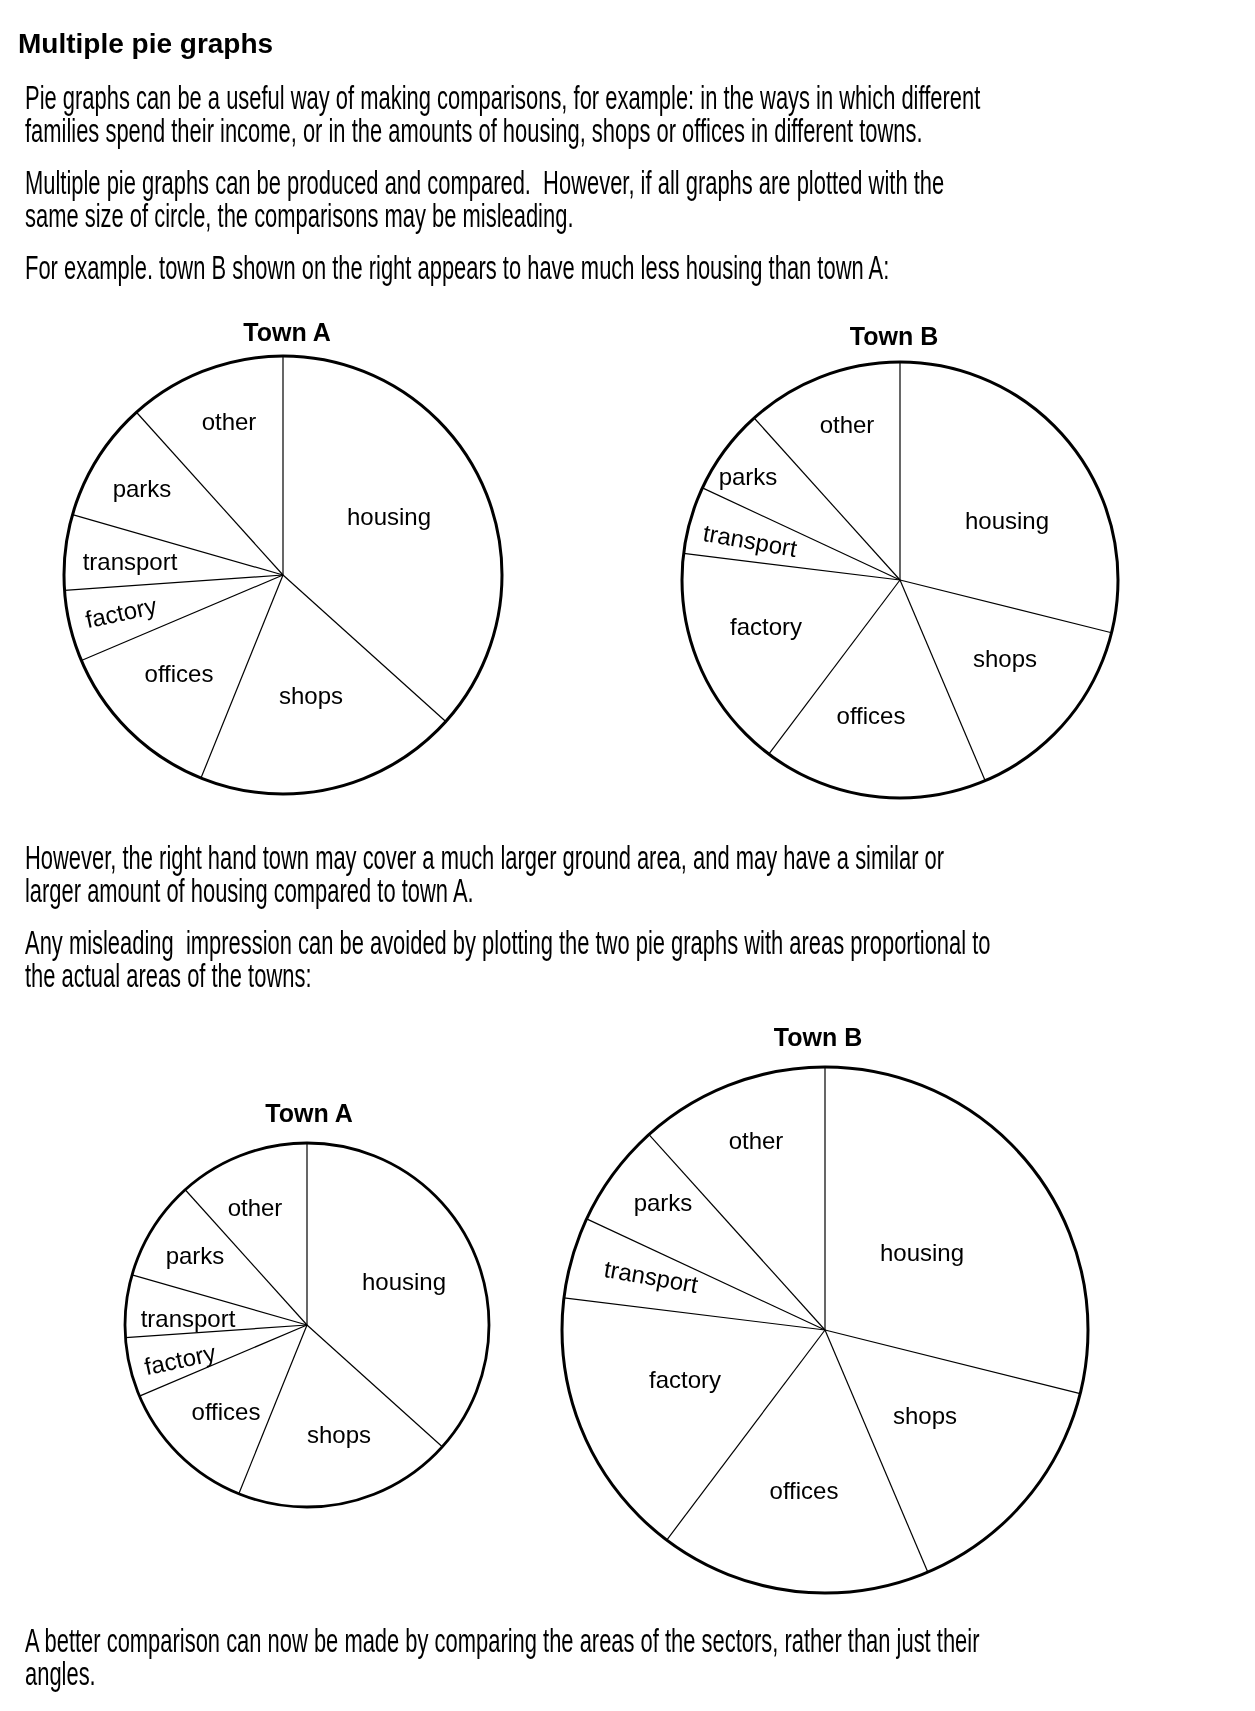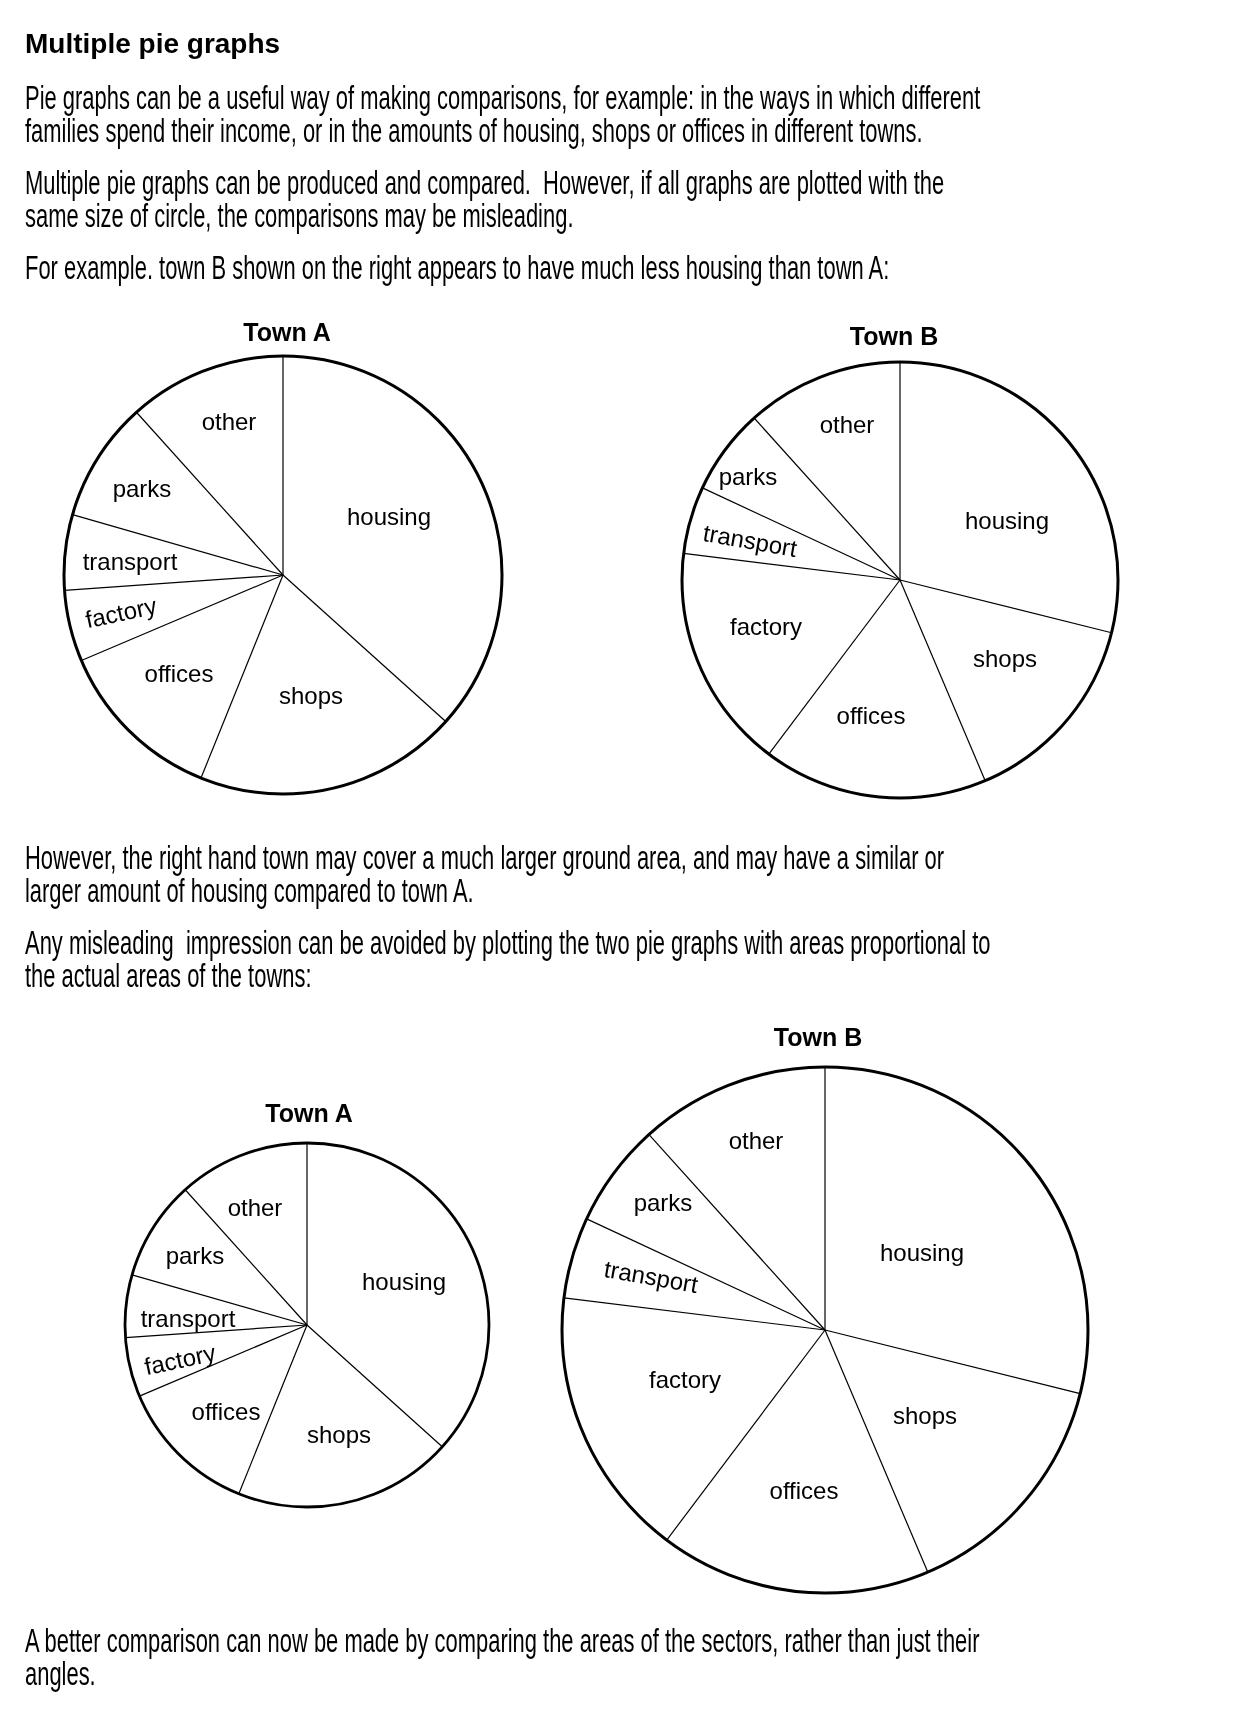--- a/index.html
+++ b/index.html
@@ -1,21 +1,21 @@
 <!DOCTYPE html>
 <html><head>
 <meta charset="utf-8">
 <style>
   html,body { margin:0; padding:0; background:#ffffff; }
   .page {
     position:relative; width:1255px; height:1711px; background:#ffffff;
     color:#000000; font-family:"Liberation Sans", sans-serif; overflow:hidden;
   }
   .heading {
-    position:absolute; left:25px; top:28px; margin:0;
+    position:absolute; left:18px; top:28px; margin:0;
     font-size:28px; font-weight:bold; white-space:pre;text-align:center;
   }
   .tline {
     position:absolute; left:25px; font-size:34px; line-height:1;
     white-space:pre; transform:scaleX(0.645); transform-origin:left top;
     letter-spacing:0px;
   }
   #pies { position:absolute; left:0; top:0; }
   .pie-label { font-family:"Liberation Sans", sans-serif; font-size:24px; fill:#000; }
   .pie-title { font-family:"Liberation Sans", sans-serif; font-size:25px; font-weight:bold; fill:#000; }

